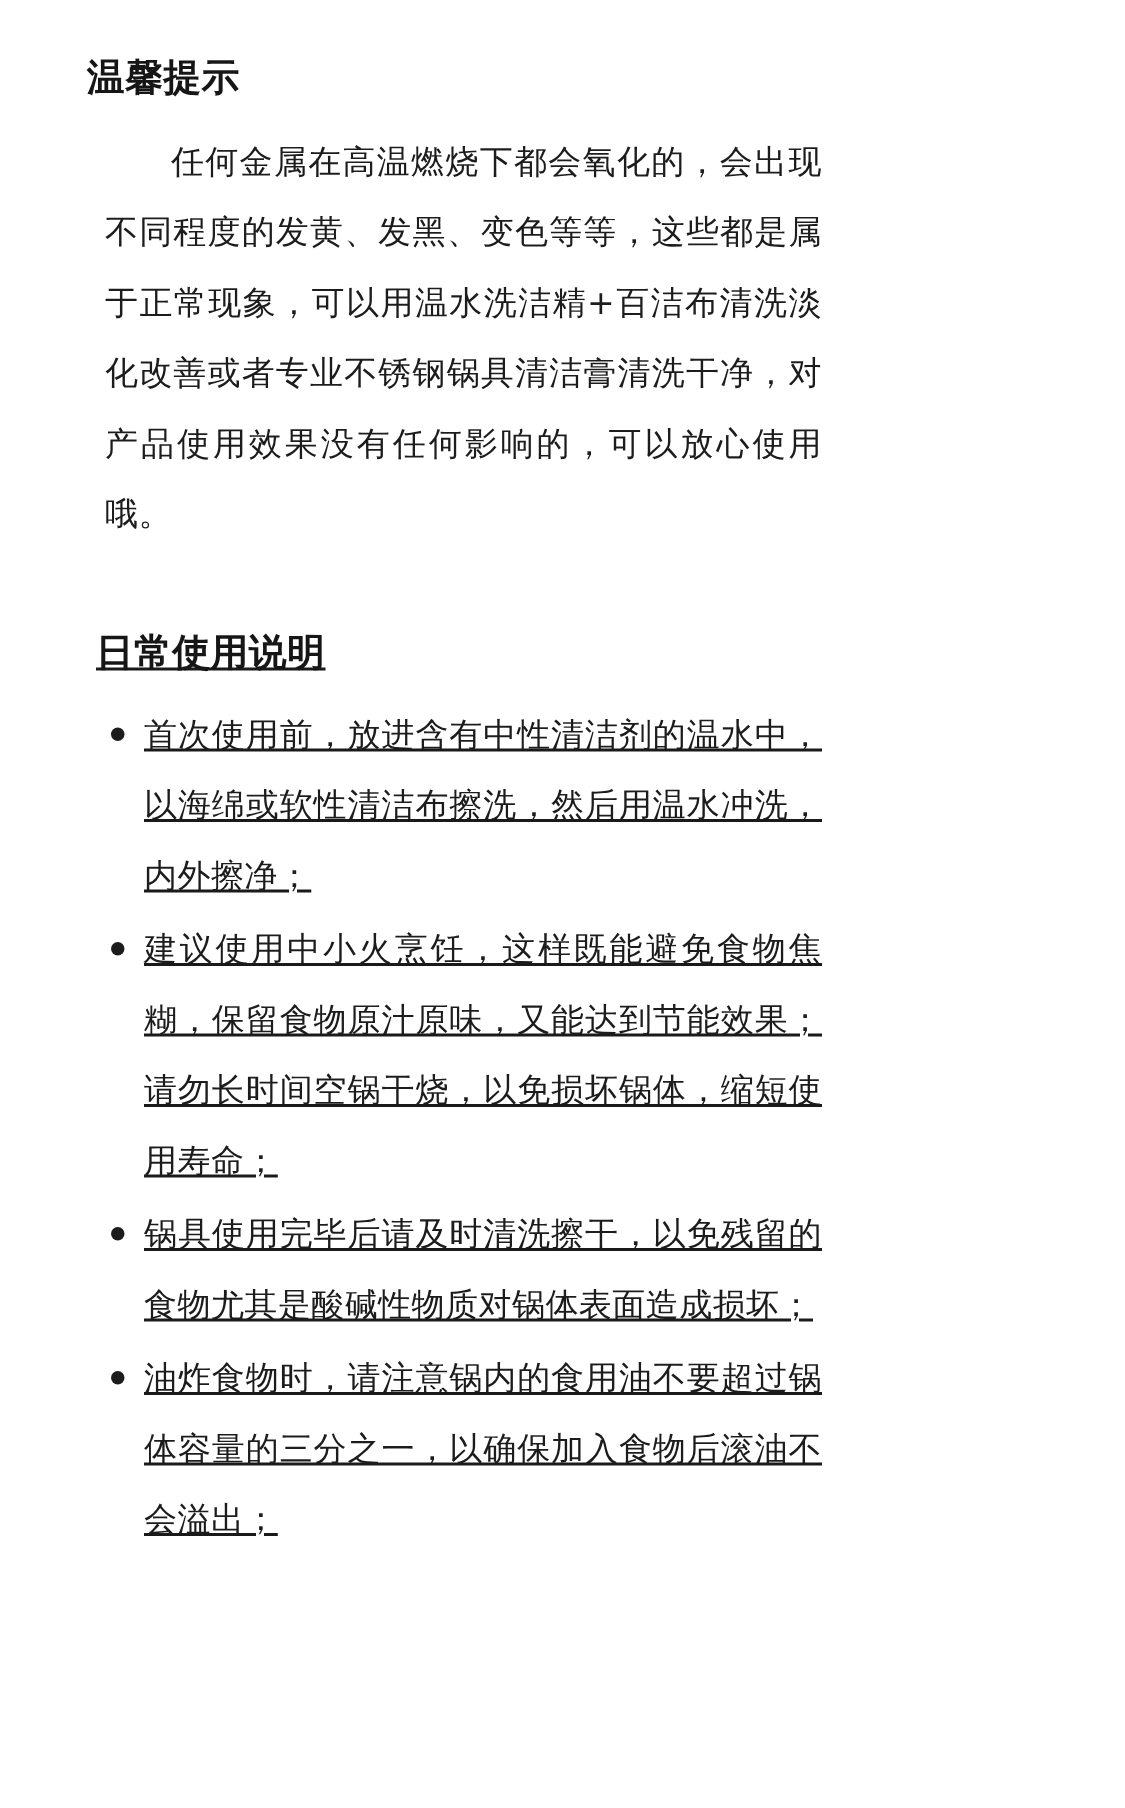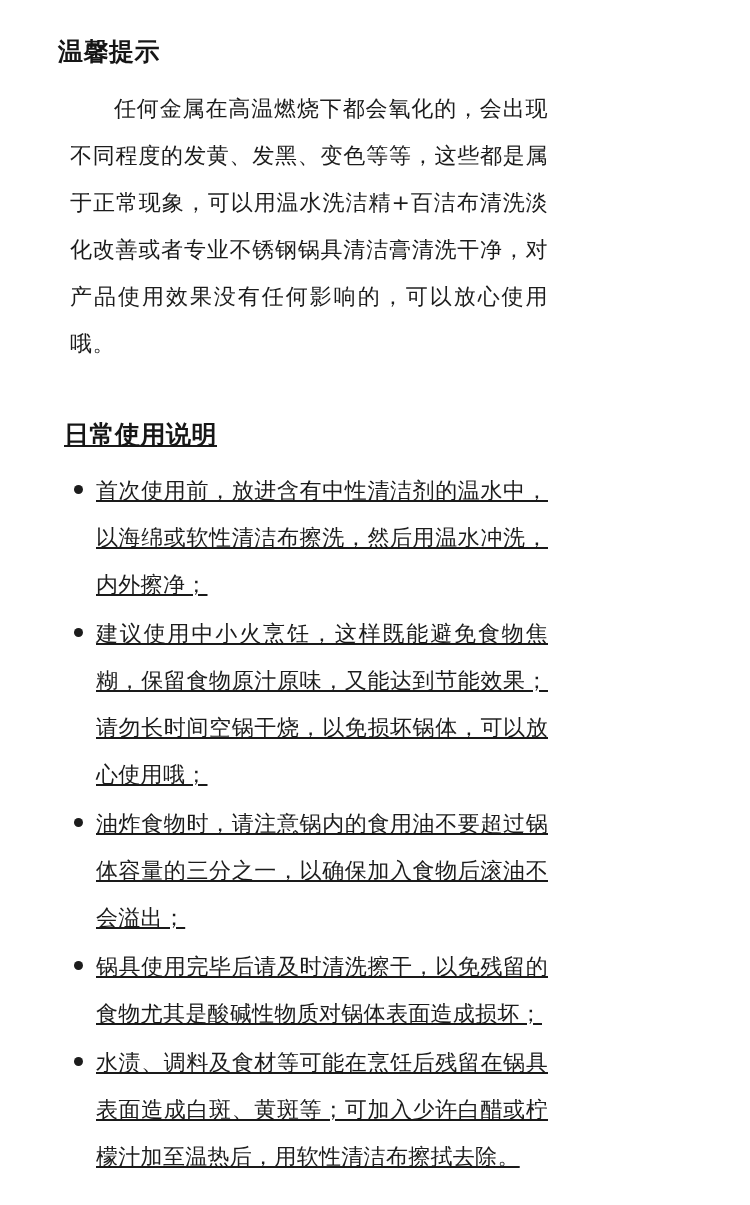--- a/index.html
+++ b/index.html
@@ -95,30 +95,26 @@
 
   <section class="section section-usage">
     <h2 class="heading heading-usage">日常使用说明</h2>
     <ul class="bullet-list">
       <li>
         <span class="bullet-dot"></span>
         <span class="li-text">首次使用前，放进含有中性清洁剂的温水中，以海绵或软性清洁布擦洗，然后用温水冲洗，内外擦净；</span>
       </li>
       <li>
         <span class="bullet-dot"></span>
-        <span class="li-text">建议使用中小火烹饪，这样既能避免食物焦糊，保留食物原汁原味，又能达到节能效果；请勿长时间空锅干烧，以免损坏锅体，可以放心使用哦；</span>
-      </li>
-      <li>
-        <span class="bullet-dot"></span>
-        <span class="li-text">油炸食物时，请注意锅内的食用油不要超过锅体容量的三分之一，以确保加入食物后滚油不会溢出；</span>
+        <span class="li-text">建议使用中小火烹饪，这样既能避免食物焦糊，保留食物原汁原味，又能达到节能效果；请勿长时间空锅干烧，以免损坏锅体，缩短使用寿命；</span>
       </li>
       <li>
         <span class="bullet-dot"></span>
         <span class="li-text">锅具使用完毕后请及时清洗擦干，以免残留的食物尤其是酸碱性物质对锅体表面造成损坏；</span>
       </li>
       <li>
         <span class="bullet-dot"></span>
-        <span class="li-text">水渍、调料及食材等可能在烹饪后残留在锅具表面造成白斑、黄斑等；可加入少许白醋或柠檬汁加至温热后，用软性清洁布擦拭去除。</span>
+        <span class="li-text">油炸食物时，请注意锅内的食用油不要超过锅体容量的三分之一，以确保加入食物后滚油不会溢出；</span>
       </li>
     </ul>
   </section>
 
 </div>
 
 </body></html>

